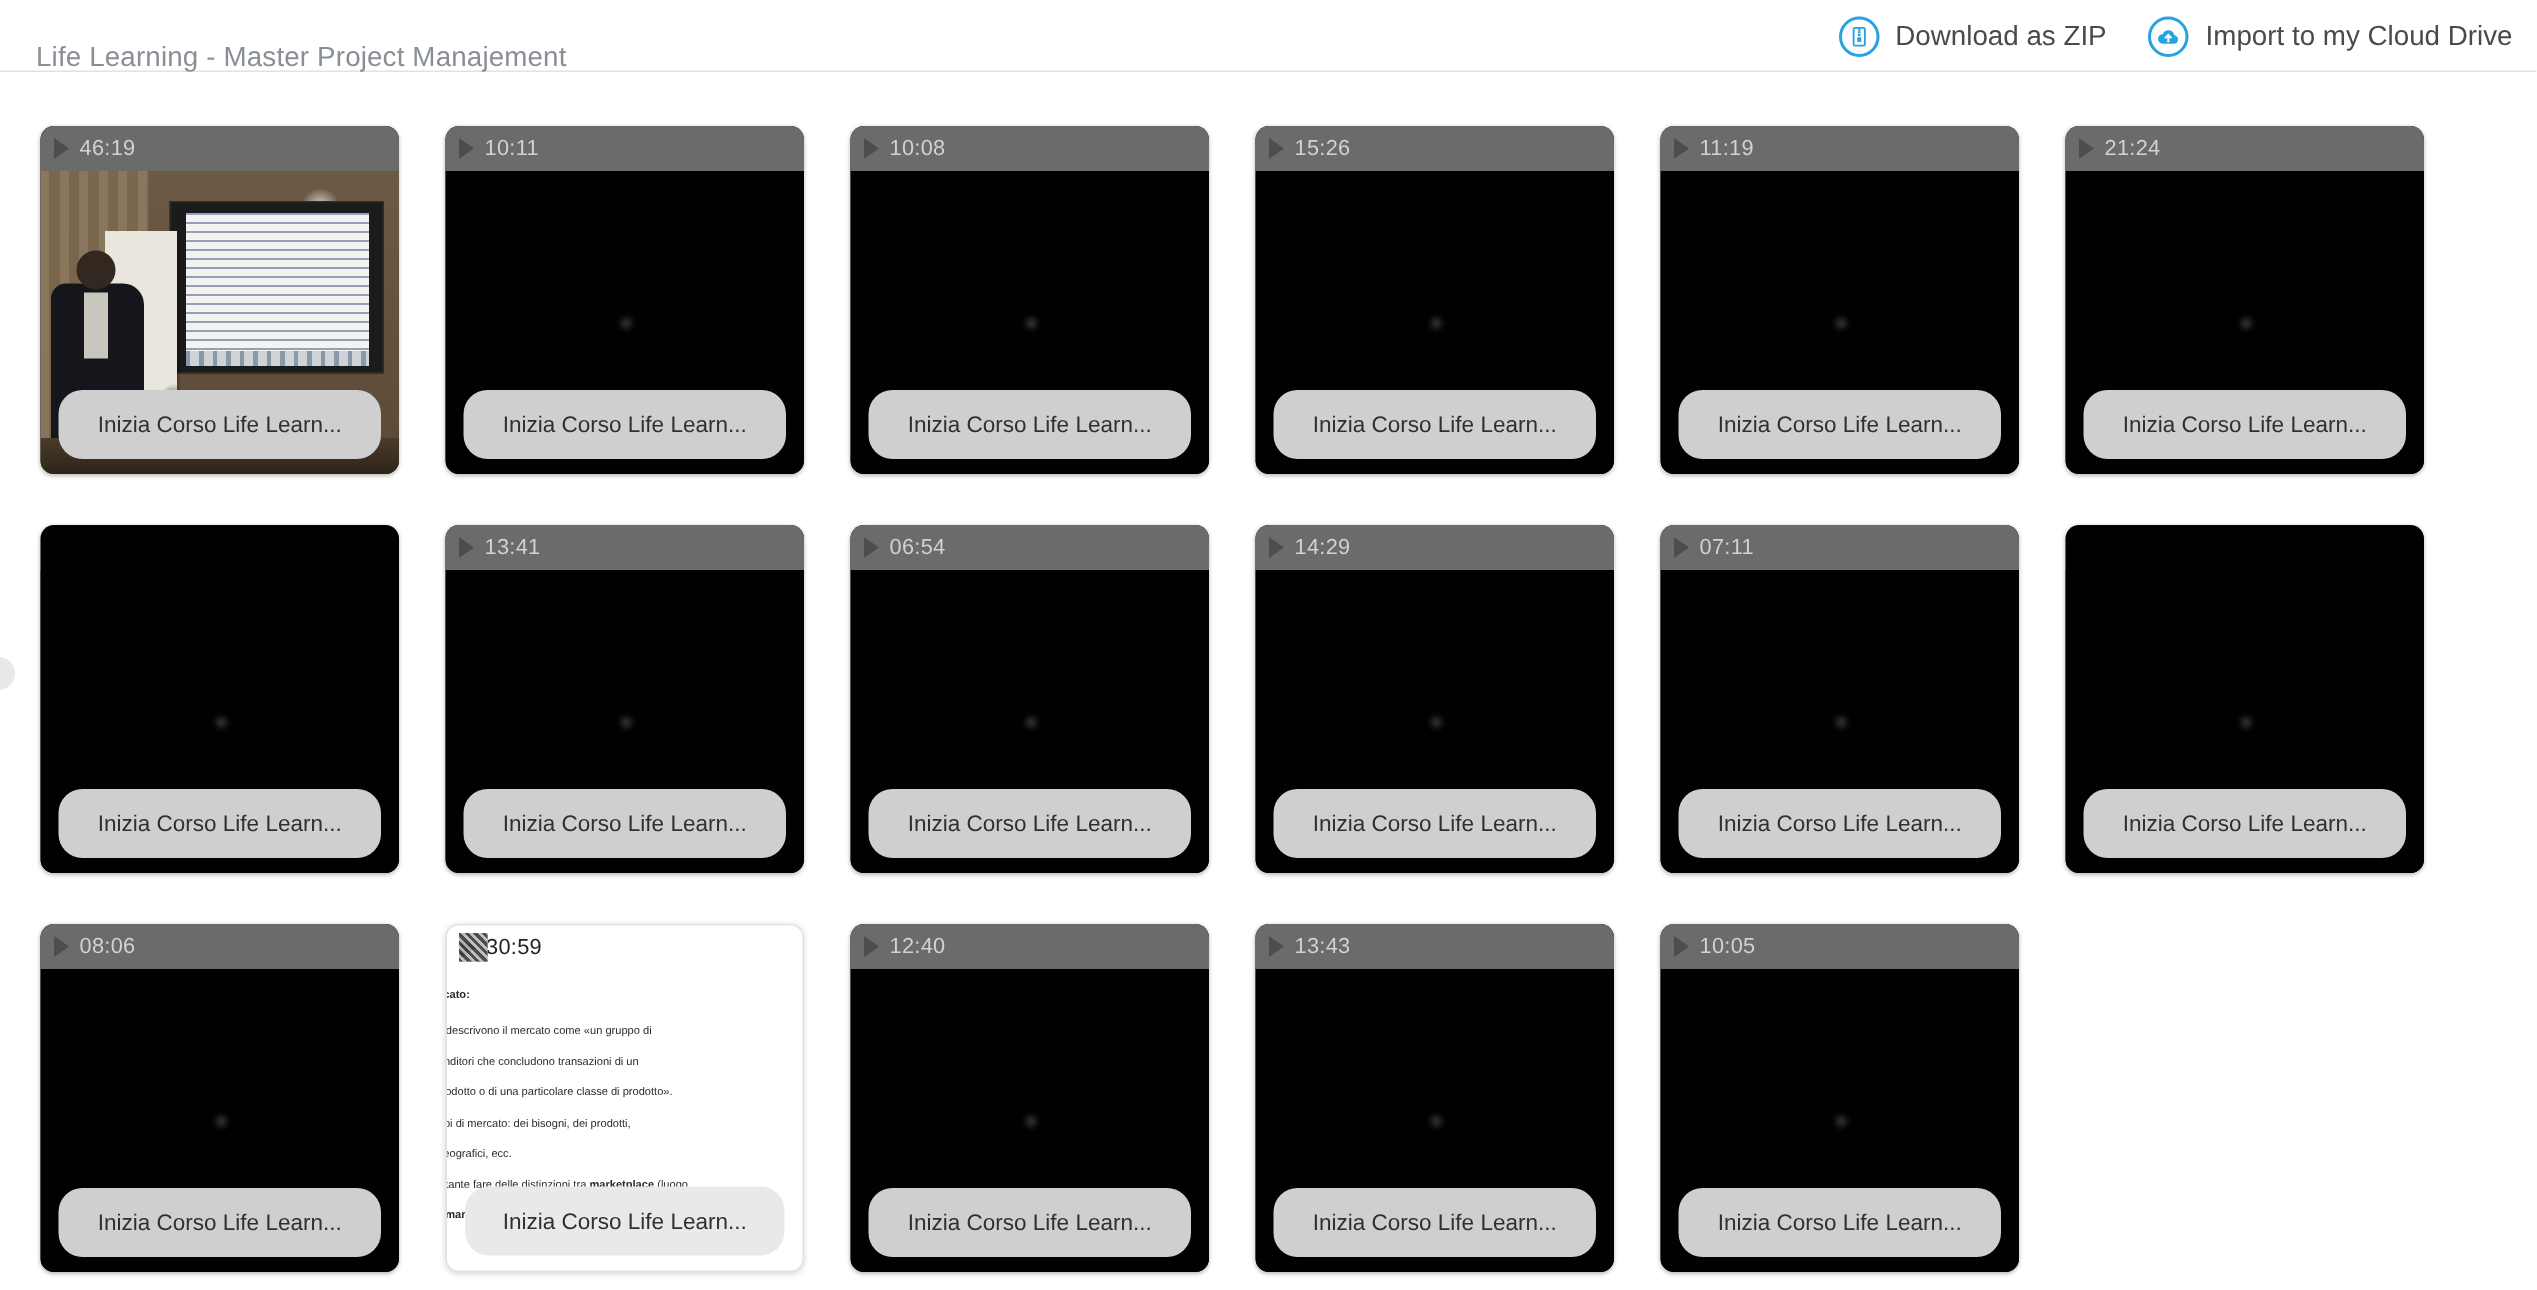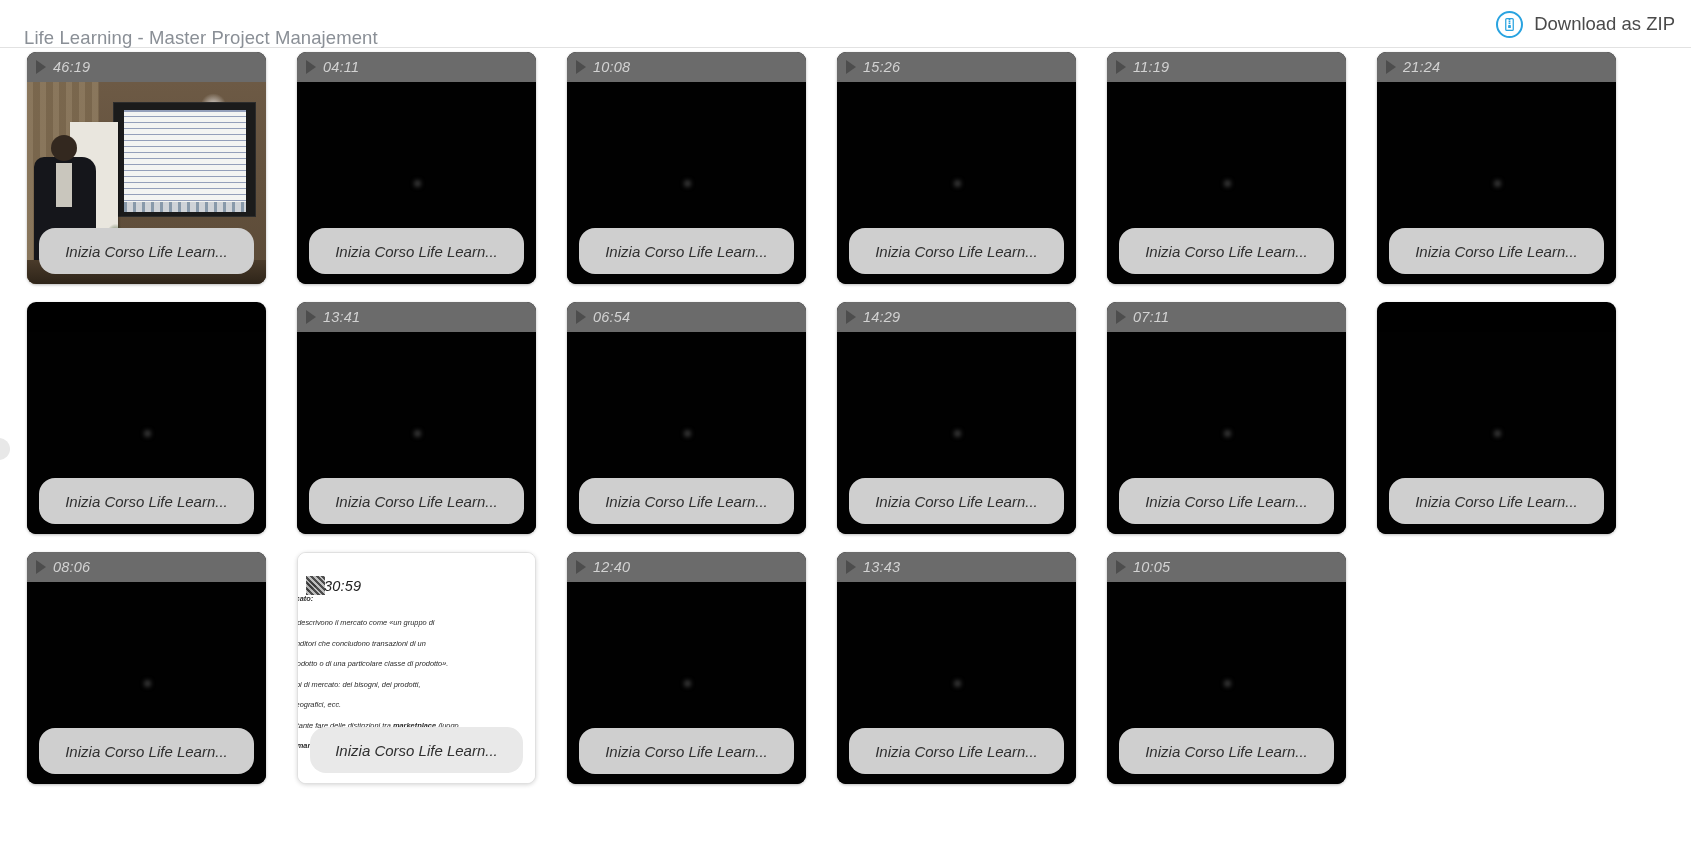--- a/index.html
+++ b/index.html
@@ -98,26 +98,25 @@
     width: 22px;
     height: 22px;
     border-radius: 50%;
     background: #e8e8e8;
     z-index: 1;
   }
 
   .grid {
     position: absolute;
     left: 27px;
-    top: 4px;
+    top: 36px;
     width: 1640px;
     display: flex;
     flex-wrap: wrap;
-    gap: 18px 31px;
-    font-style: italic;
+    gap: 34px 31px;
   }
 
   .card {
     position: relative;
     width: 239px;
     height: 232px;
     border-radius: 9px;
     overflow: hidden;
     background: #000000;
     box-shadow: 0 1px 3px rgba(0,0,0,.28);
@@ -137,21 +136,20 @@
     background: #6b6b6b;
     display: flex;
     align-items: center;
     padding-left: 9px;
     gap: 7px;
     z-index: 3;
   }
 
   .card.light .card-header {
     background: transparent;
-    margin-top: 18px;
   }
 
   .play-tri {
     width: 0;
     height: 0;
     border-top: 7px solid transparent;
     border-bottom: 7px solid transparent;
     border-left: 10px solid #4d4d4d;
     flex: 0 0 auto;
   }
@@ -325,20 +323,29 @@
           <rect x="6" y="2.5" width="12" height="19" rx="1.6" fill="none" stroke="#29a3e0" stroke-width="2"></rect>
           <rect x="10.6" y="3" width="2.8" height="2.4" fill="#29a3e0"></rect>
           <rect x="10.6" y="6" width="2.8" height="2.4" fill="#29a3e0"></rect>
           <rect x="10.6" y="9" width="2.8" height="2.4" fill="#29a3e0"></rect>
           <rect x="9.8" y="12.6" width="4.4" height="5" rx="1" fill="#29a3e0"></rect>
         </svg>
       </span>
       <span class="label">Download as ZIP</span>
     </button>
 
+    <button class="action-btn">
+      <span class="icon-circle filled">
+        <svg width="17" height="17" viewBox="0 0 24 24" aria-hidden="true">
+          <path d="M6.6 18.5h10.6a4 4 0 0 0 .5-7.96A5.6 5.6 0 0 0 6.9 9.6 3.9 3.9 0 0 0 6.6 18.5z" fill="#29a3e0"></path>
+          <path d="M12 16.4V10.6 M12 10.2l-2.5 2.6 M12 10.2l2.5 2.6" stroke="#ffffff" stroke-width="1.9" fill="none" stroke-linecap="round" stroke-linejoin="round"></path>
+        </svg>
+      </span>
+      <span class="label">Import to my Cloud Drive</span>
+    </button>
 
   </div>
 </div>
 
 <div class="grid-wrap">
 
   <div class="edge-ghost"></div>
 
   <div class="grid" id="grid">
       <div class="card">
@@ -362,21 +369,21 @@
         <div class="pill">
           <span class="pill-label">Inizia Corso Life Learn...</span>
         </div>
       </div>
       <div class="card">
         <div class="thumb">
           <div class="glow"></div>
         </div>
         <div class="card-header">
           <span class="play-tri"></span>
-          <span class="duration">04:11</span>
+          <span class="duration">10:11</span>
         </div>
         <div class="pill">
           <span class="pill-label">Inizia Corso Life Learn...</span>
         </div>
       </div>
       <div class="card">
         <div class="thumb">
           <div class="glow"></div>
         </div>
         <div class="card-header">

